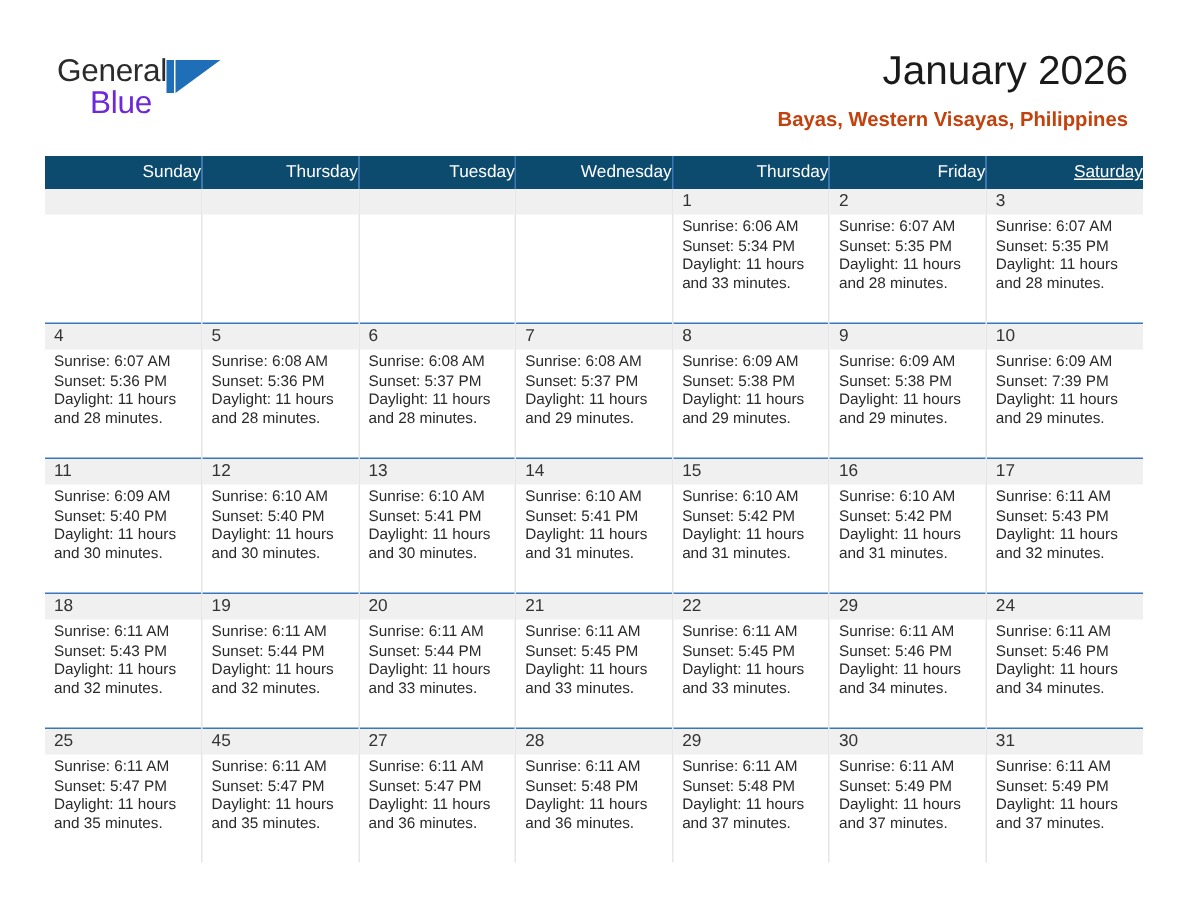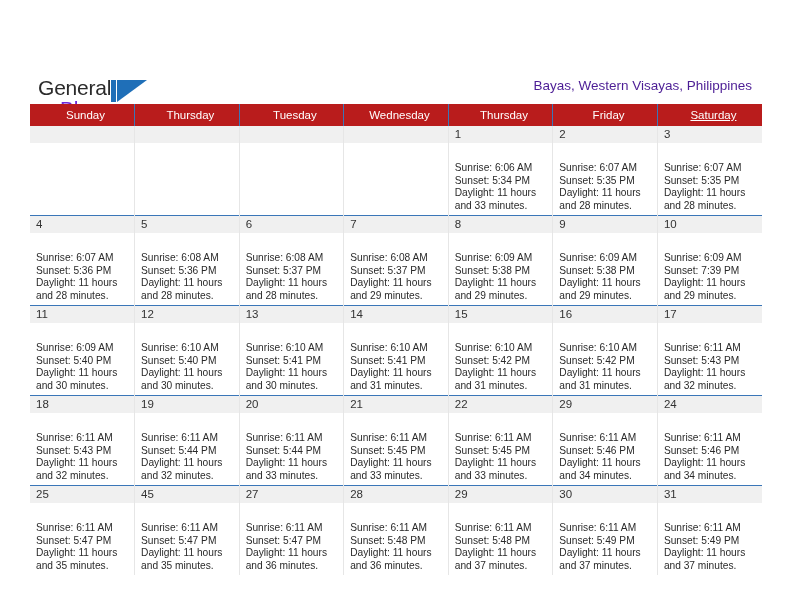--- a/index.html
+++ b/index.html
@@ -21,21 +21,20 @@
     box-sizing: border-box;
   }
 
   
   .header {
     position: absolute;
     left: 0;
     top: 0;
     width: 792px;
     height: 100px;
-    margin-top: 40px;
   }
   .logo {
     position: absolute;
     left: 38px;
     top: 36px;
     width: 120px;
     height: 48px;
   }
   .logo-general {
     position: absolute;
@@ -87,41 +86,42 @@
     text-align: right;
   }
   .month-title {
     font-size: 27px;
     color: #1a1a1a;
     line-height: 34px;
     white-space: nowrap;
   }
   .location-sub {
     font-size: 13.5px;
-    color: #4c1d95;
+    color: #c2410c;
     line-height: 20px;
     margin-top: 6px;
     white-space: nowrap;
+    font-weight: bold;
   }
 
   
   .cal {
     position: absolute;
     left: 30px;
     top: 104px;
     width: 732px;
     border-collapse: collapse;
     table-layout: fixed;
   }
   .cal th {
-    background: #b91c1c;
+    background: #0c4a6e;
     color: #ffffff;
     font-size: 11.5px;
     font-weight: normal;
-    text-align: center;
+    text-align: right;
     padding: 5px 0 5px 7px;
     height: 12px;
     border-right: 1px solid #3a76b8;
   }
   .cal th:last-child { border-right: none; text-decoration: underline; }
 
   .cal td {
     vertical-align: top;
     padding: 0;
     border-right: 1px solid #e6e6e6;
@@ -145,21 +145,20 @@
     line-height: 17px;
     padding-left: 6px;
     font-size: 11.5px;
     color: #333333;
   }
   .cell-body {
     padding: 3px 6px 0 6px;
     font-size: 10.2px;
     line-height: 12.6px;
     color: #2a2a2a;
-    margin-top: 16px;
   }
   .cell-body div { white-space: nowrap; }
   .cell.empty .daynum-band { background: #f0f0f0; }
   .cell.empty .cell-body { visibility: hidden; }
 
   .bottom-rule {
     position: absolute;
     left: 30px;
     top: 579px;
     width: 732px;
@@ -176,20 +175,21 @@
     <div class="logo">
       <span class="logo-general">General</span>
       <span class="logo-mark">
         <span class="logo-bar"></span>
         <span class="logo-tri"></span>
       </span>
       <span class="logo-blue">Blue</span>
     </div>
 
     <div class="title-block">
+      <div class="month-title">January 2026</div>
       <div class="location-sub">Bayas, Western Visayas, Philippines</div>
     </div>
 
   </div>
 
   <table class="cal">
     <thead>
       <tr>
         <th>Sunday</th>
         <th>Thursday</th>

